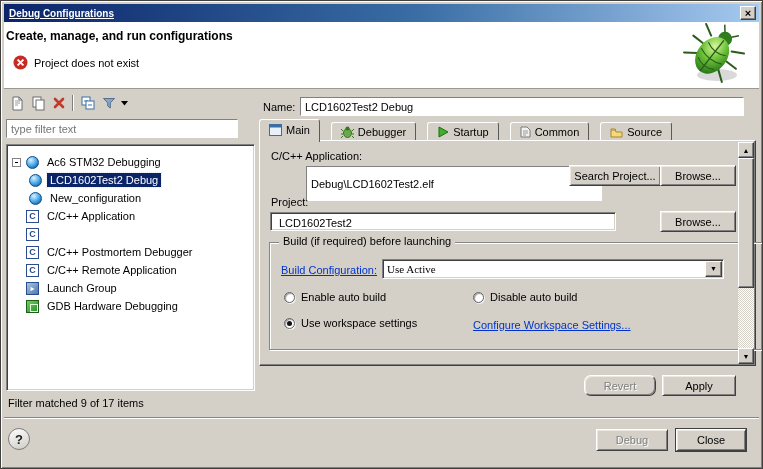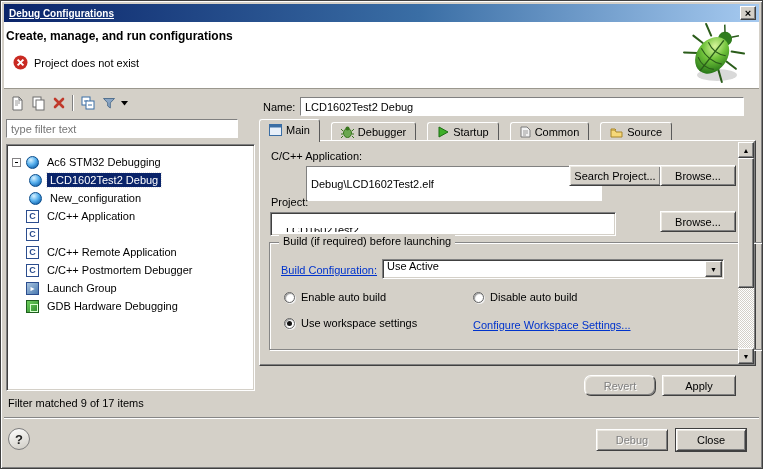--- a/index.html
+++ b/index.html
@@ -115,21 +115,21 @@
 
   .groupbox {
     position:absolute; left:9px; top:101px; width:520px; height:108px;
     border:1px solid #868686; box-shadow: inset 1px 1px 0 #fff, 1px 1px 0 #fff;
   }
   .legend { position:absolute; top:-8px; left:9px; background:#d4d0c8; padding:0 4px; }
 
   .combo { position:absolute; left:112px; top:16px; width:342px; height:20px; background:#fff;
     border:1px solid; border-color:#808080 #fff #fff #808080;
     box-shadow: inset 1px 1px 0 #404040, inset -1px -1px 0 #d4d0c8;
-    display:flex; align-items:flex-start; }
+    display:flex; align-items:center;font-family:Liberation Serif, serif; }
   .combo-text { flex:1; padding:0 4px; }
   .combo-btn { width:17px; height:16px; margin:1px; background:#d4d0c8;
     border:1px solid; border-color:#fff #404040 #404040 #fff;
     box-shadow: inset -1px -1px 0 #808080;
     display:flex; align-items:center; justify-content:center; font-size:7px; }
 
   .radio { width:11px; height:11px; border-radius:50%; background:#fff;
     border:1px solid #636363; box-shadow: inset 1px 1px 1px #9a9a9a, 1px 1px 0 #efefef; position:relative; flex:none; }
   .radio[data-checked="true"]::after { content:""; position:absolute; left:2px; top:2px; width:5px; height:5px; border-radius:50%; background:#111; }
   .radio-row { position:absolute; display:flex; align-items:center; gap:6px; }
@@ -281,28 +281,28 @@
       <span class="expslot"></span>
       <span class="ticon">
           <span class="cbox"></span>
         </span>
     </div>
     <div class="trow">
       <span class="expslot"></span>
       <span class="ticon">
           <span class="cbox"></span>
         </span>
+      <span class="tlabel">C/C++ Postmortem Debugger</span>
+    </div>
+    <div class="trow">
+      <span class="expslot"></span>
+      <span class="ticon">
+          <span class="cbox"></span>
+        </span>
       <span class="tlabel">C/C++ Remote Application</span>
-    </div>
-    <div class="trow">
-      <span class="expslot"></span>
-      <span class="ticon">
-          <span class="cbox"></span>
-        </span>
-      <span class="tlabel">C/C++ Postmortem Debugger</span>
     </div>
     <div class="trow">
       <span class="expslot"></span>
       <span class="ticon">
           <span class="grpbox"></span>
         </span>
       <span class="tlabel">Launch Group</span>
     </div>
     <div class="trow">
       <span class="expslot"></span>
@@ -364,21 +364,21 @@
       <input class="field" style="border: none; box-shadow: none;" value="Debug\LCD1602Test2.elf">
     </div>
     <div class="btn3" style="left:309px; top:24px; width:92px; height:21px;">
       <span>Search Project...</span>
     </div>
     <div class="btn3" style="left:400px; top:24px; width:76px; height:21px;">
       <span>Browse...</span>
     </div>
 
     <div class="tc-abs" style="left:11px; top:55px;">Project:</div>
-    <div class="tc-abs field" style="left:10px; top:71px; width:346px; height:19px; padding:11px;">
+    <div class="tc-abs field" style="left:10px; top:71px; width:346px; height:19px; padding:4px;">
       <input class="field" style="border: none; box-shadow: none;" value="LCD1602Test2">
     </div>
     <div class="btn3" style="left:400px; top:70px; width:76px; height:21px;">
       <span>Browse...</span>
     </div>
 
     <div class="groupbox">
       <div class="legend">Build (if required) before launching</div>
 
       <div class="tc-abs link" style="left:11px; top:21px;">Build Configuration:</div>

